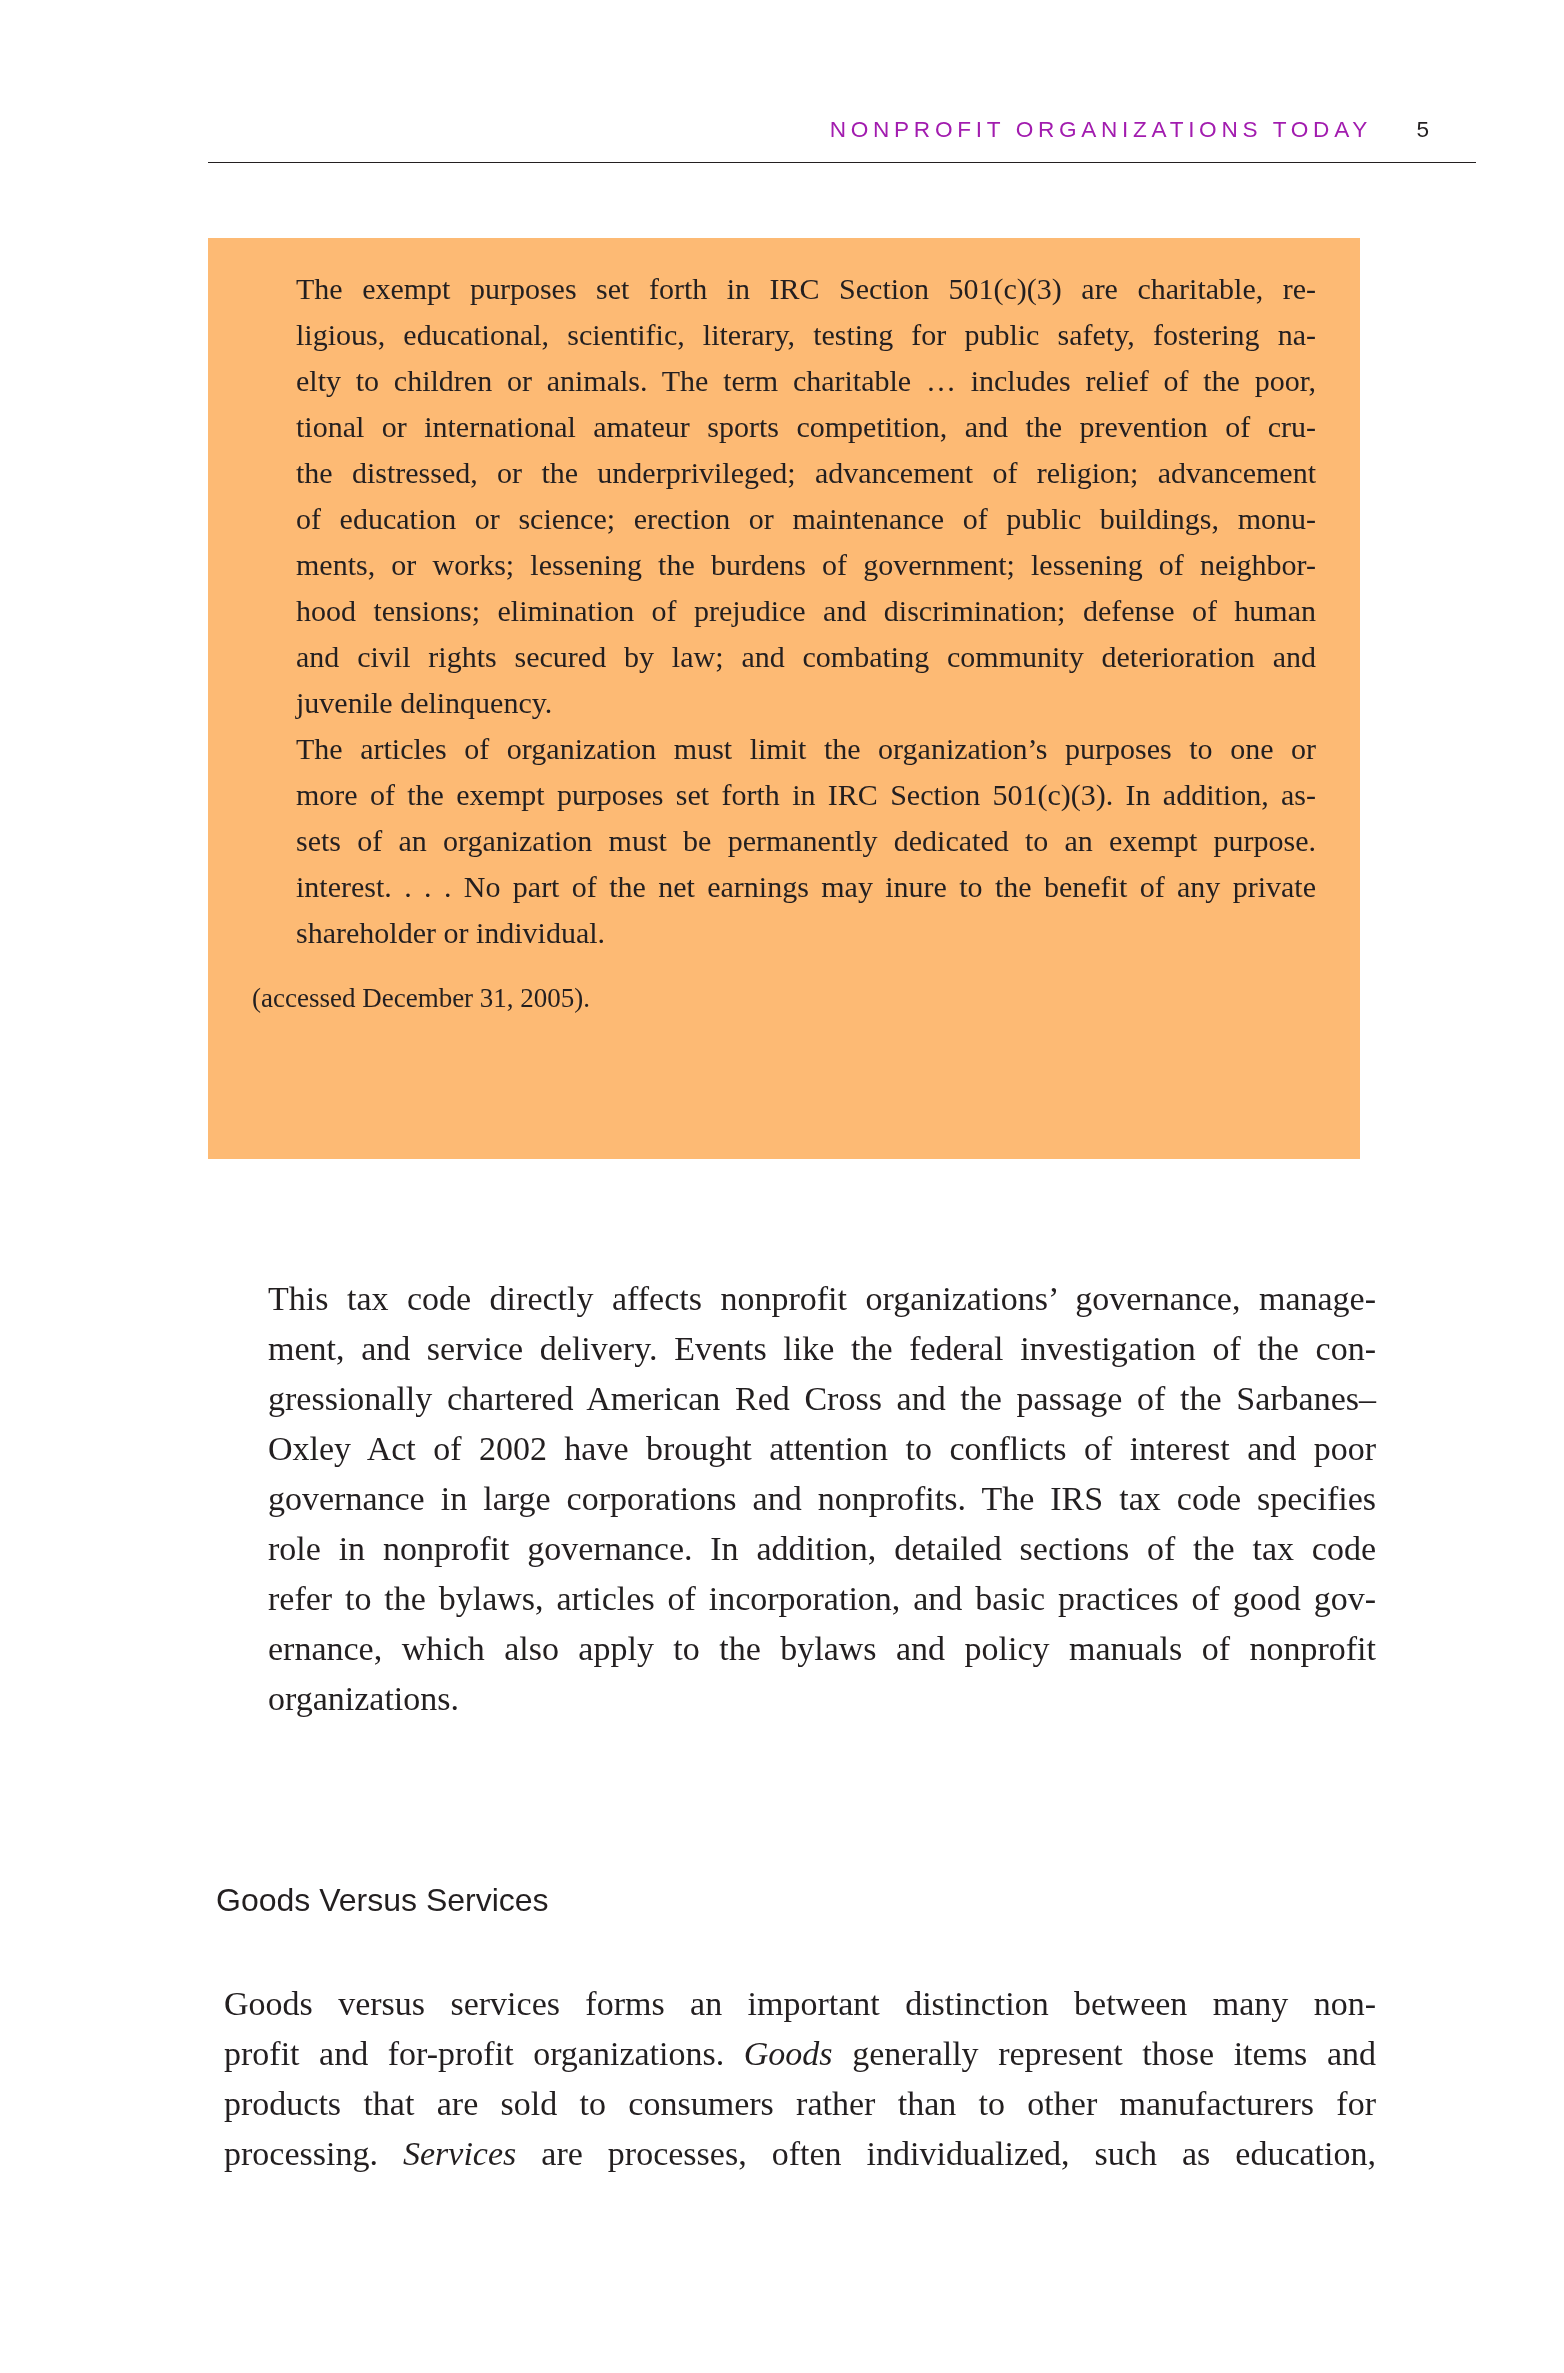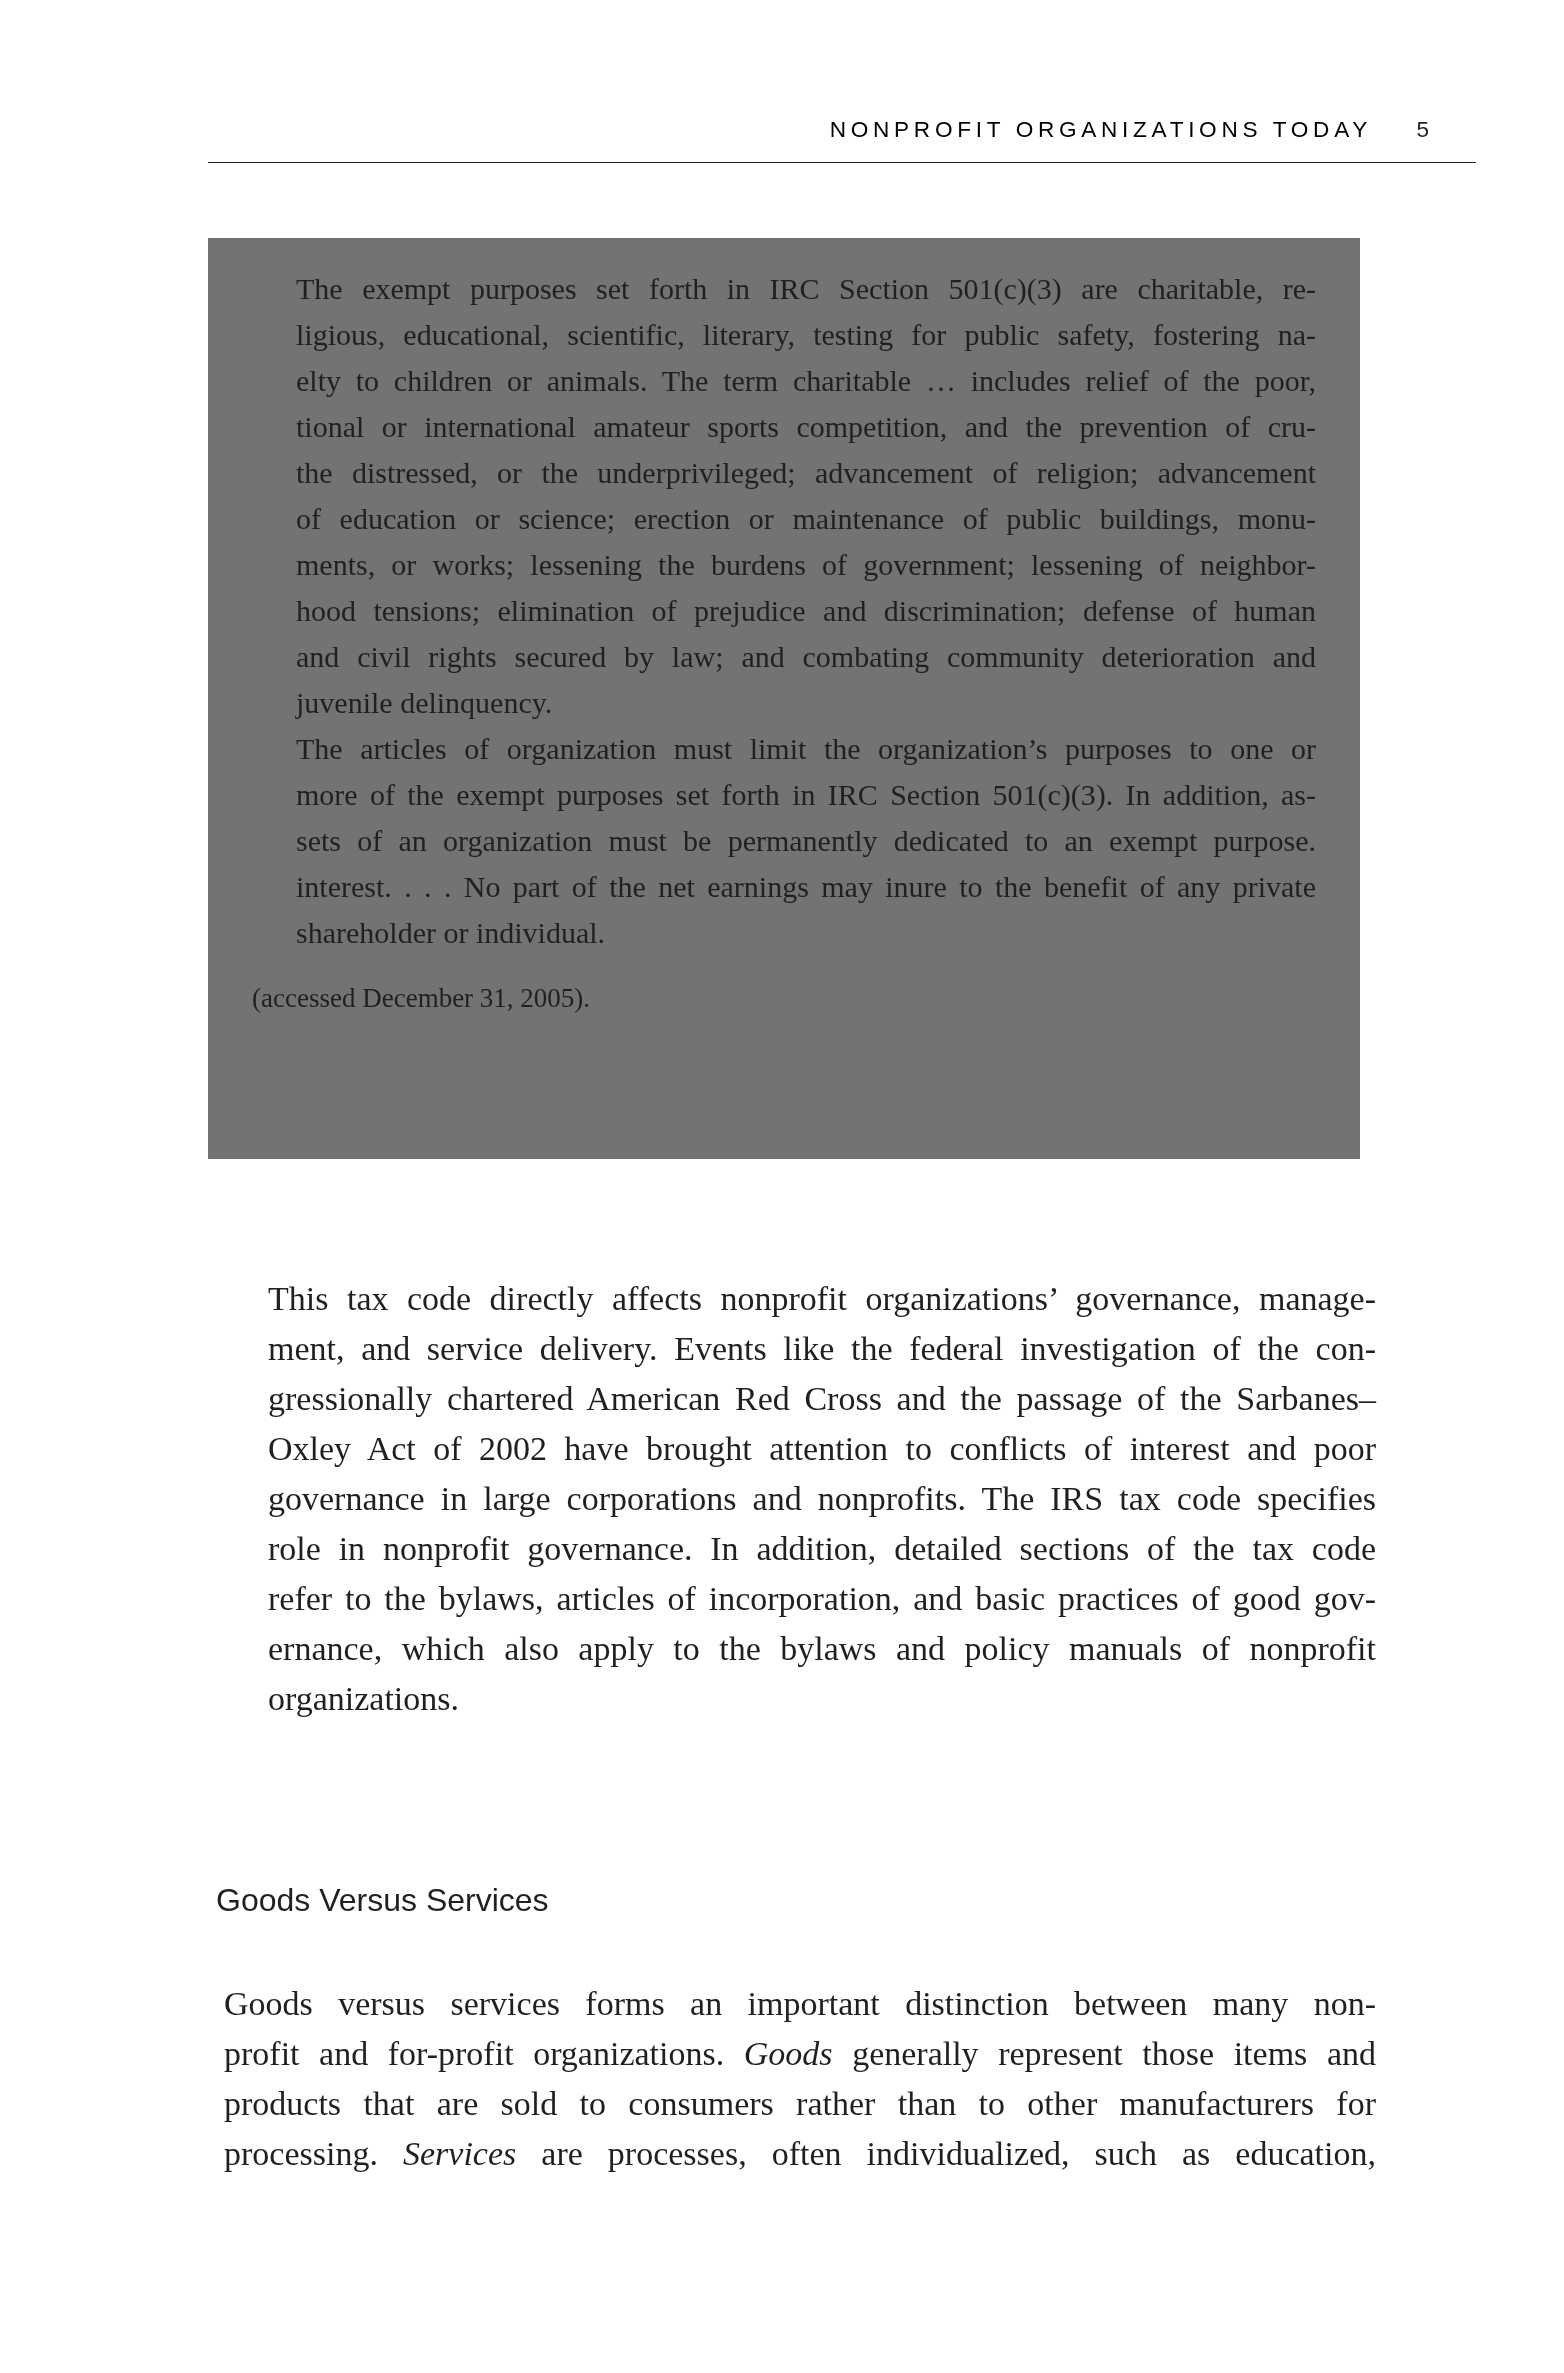--- a/index.html
+++ b/index.html
@@ -4,29 +4,29 @@
 <style>
   html, body { margin: 0; padding: 0; background: #ffffff; }
   body { width: 1564px; height: 2374px; position: relative; overflow: hidden; color: #231f20; }
   .running-head {
     position: absolute; left: 208px; top: 111px; width: 1268px; height: 51px;
     border-bottom: 1.9px solid #231f20;
   }
   .rh-title {
     position: absolute; right: 104px; top: 5.6px;
     font-family: "Liberation Sans", sans-serif; font-size: 22.6px; letter-spacing: 4.7px;
-    color: #000000;
+    color: #a21caf;
   }
   .rh-page {
     position: absolute; right: 47px; top: 5.6px;
     font-family: "Liberation Sans", sans-serif; font-size: 22.6px; color: #231f20;
   }
   .boxed {
     position: absolute; left: 208px; top: 238px; width: 1152px; height: 921px;
-    background: #737373; box-sizing: border-box; padding: 28px 44px 0 44px;
+    background: #fdba74; box-sizing: border-box; padding: 28px 44px 0 44px;
   }
   .boxed p {
     margin: 0; font-family: "Liberation Serif", serif; font-size: 30px;
     line-height: 46px; text-align: justify; color: #231f20;
   }
   .boxed p.indent { text-indent: 44px; }
   .boxed p.source { margin-top: 19px; font-size: 27px; line-height: 46px; }
   .body-text {
     position: absolute; left: 224px; width: 1152px;
   }

